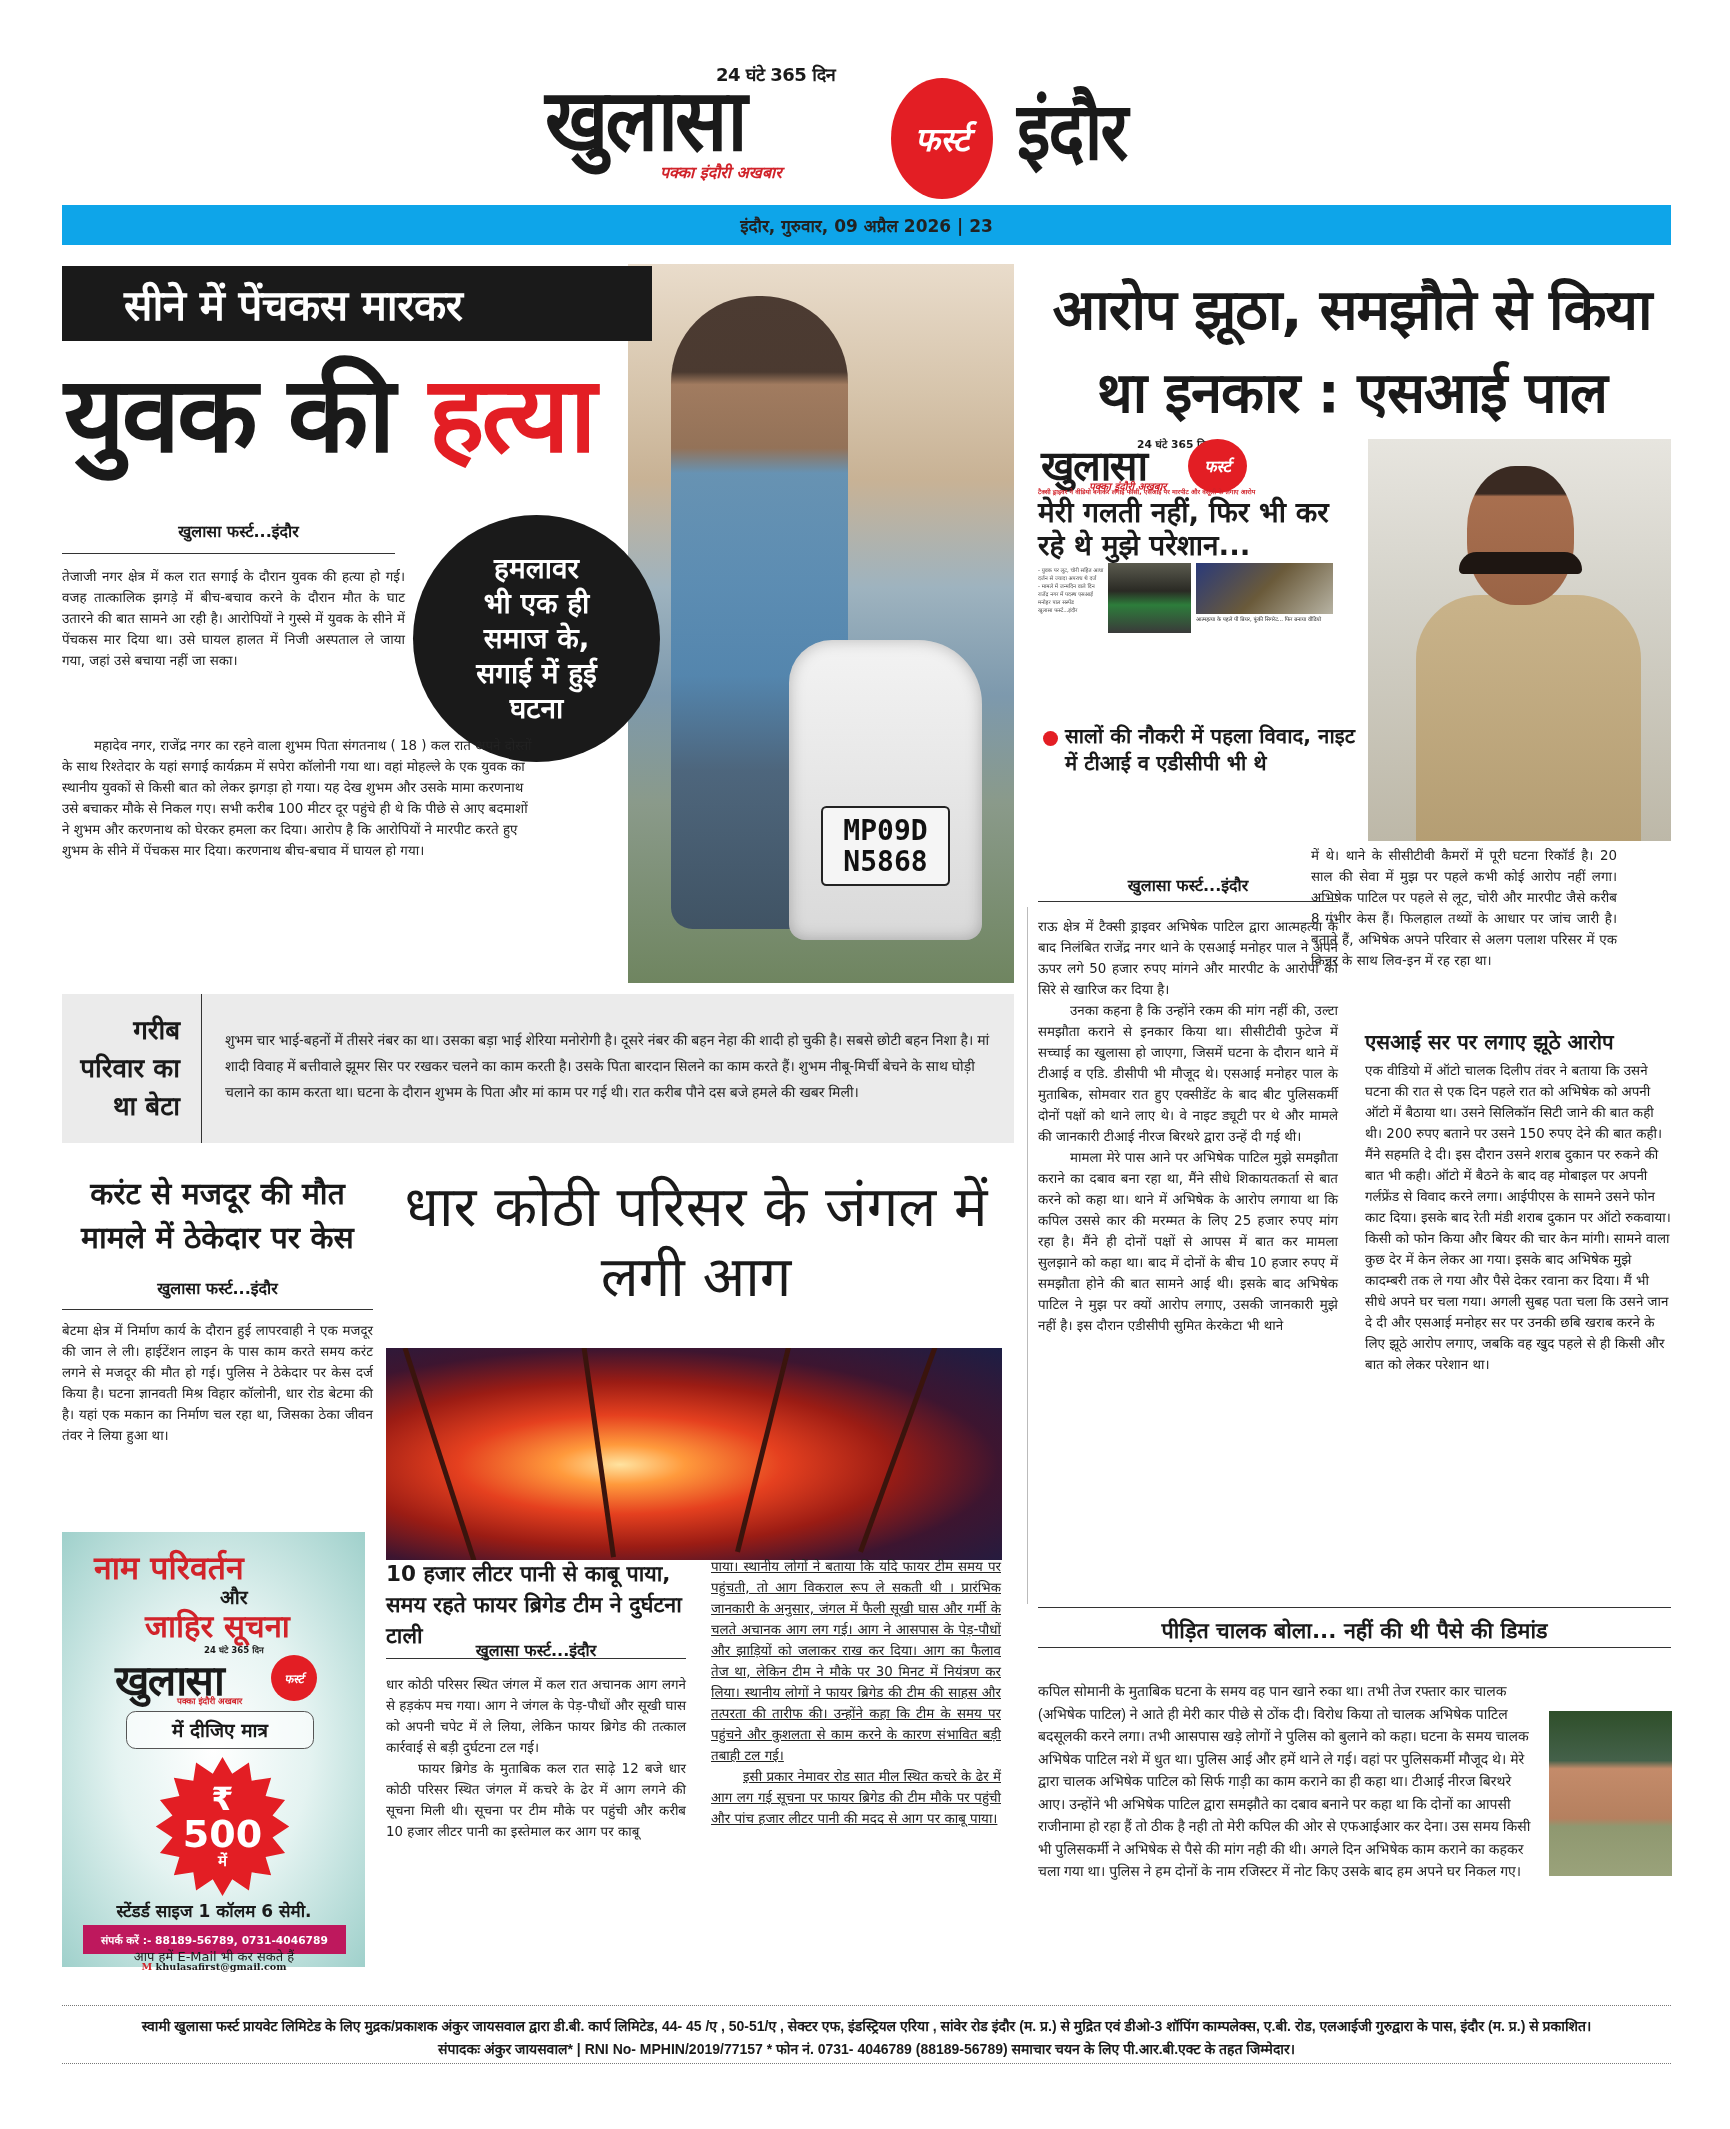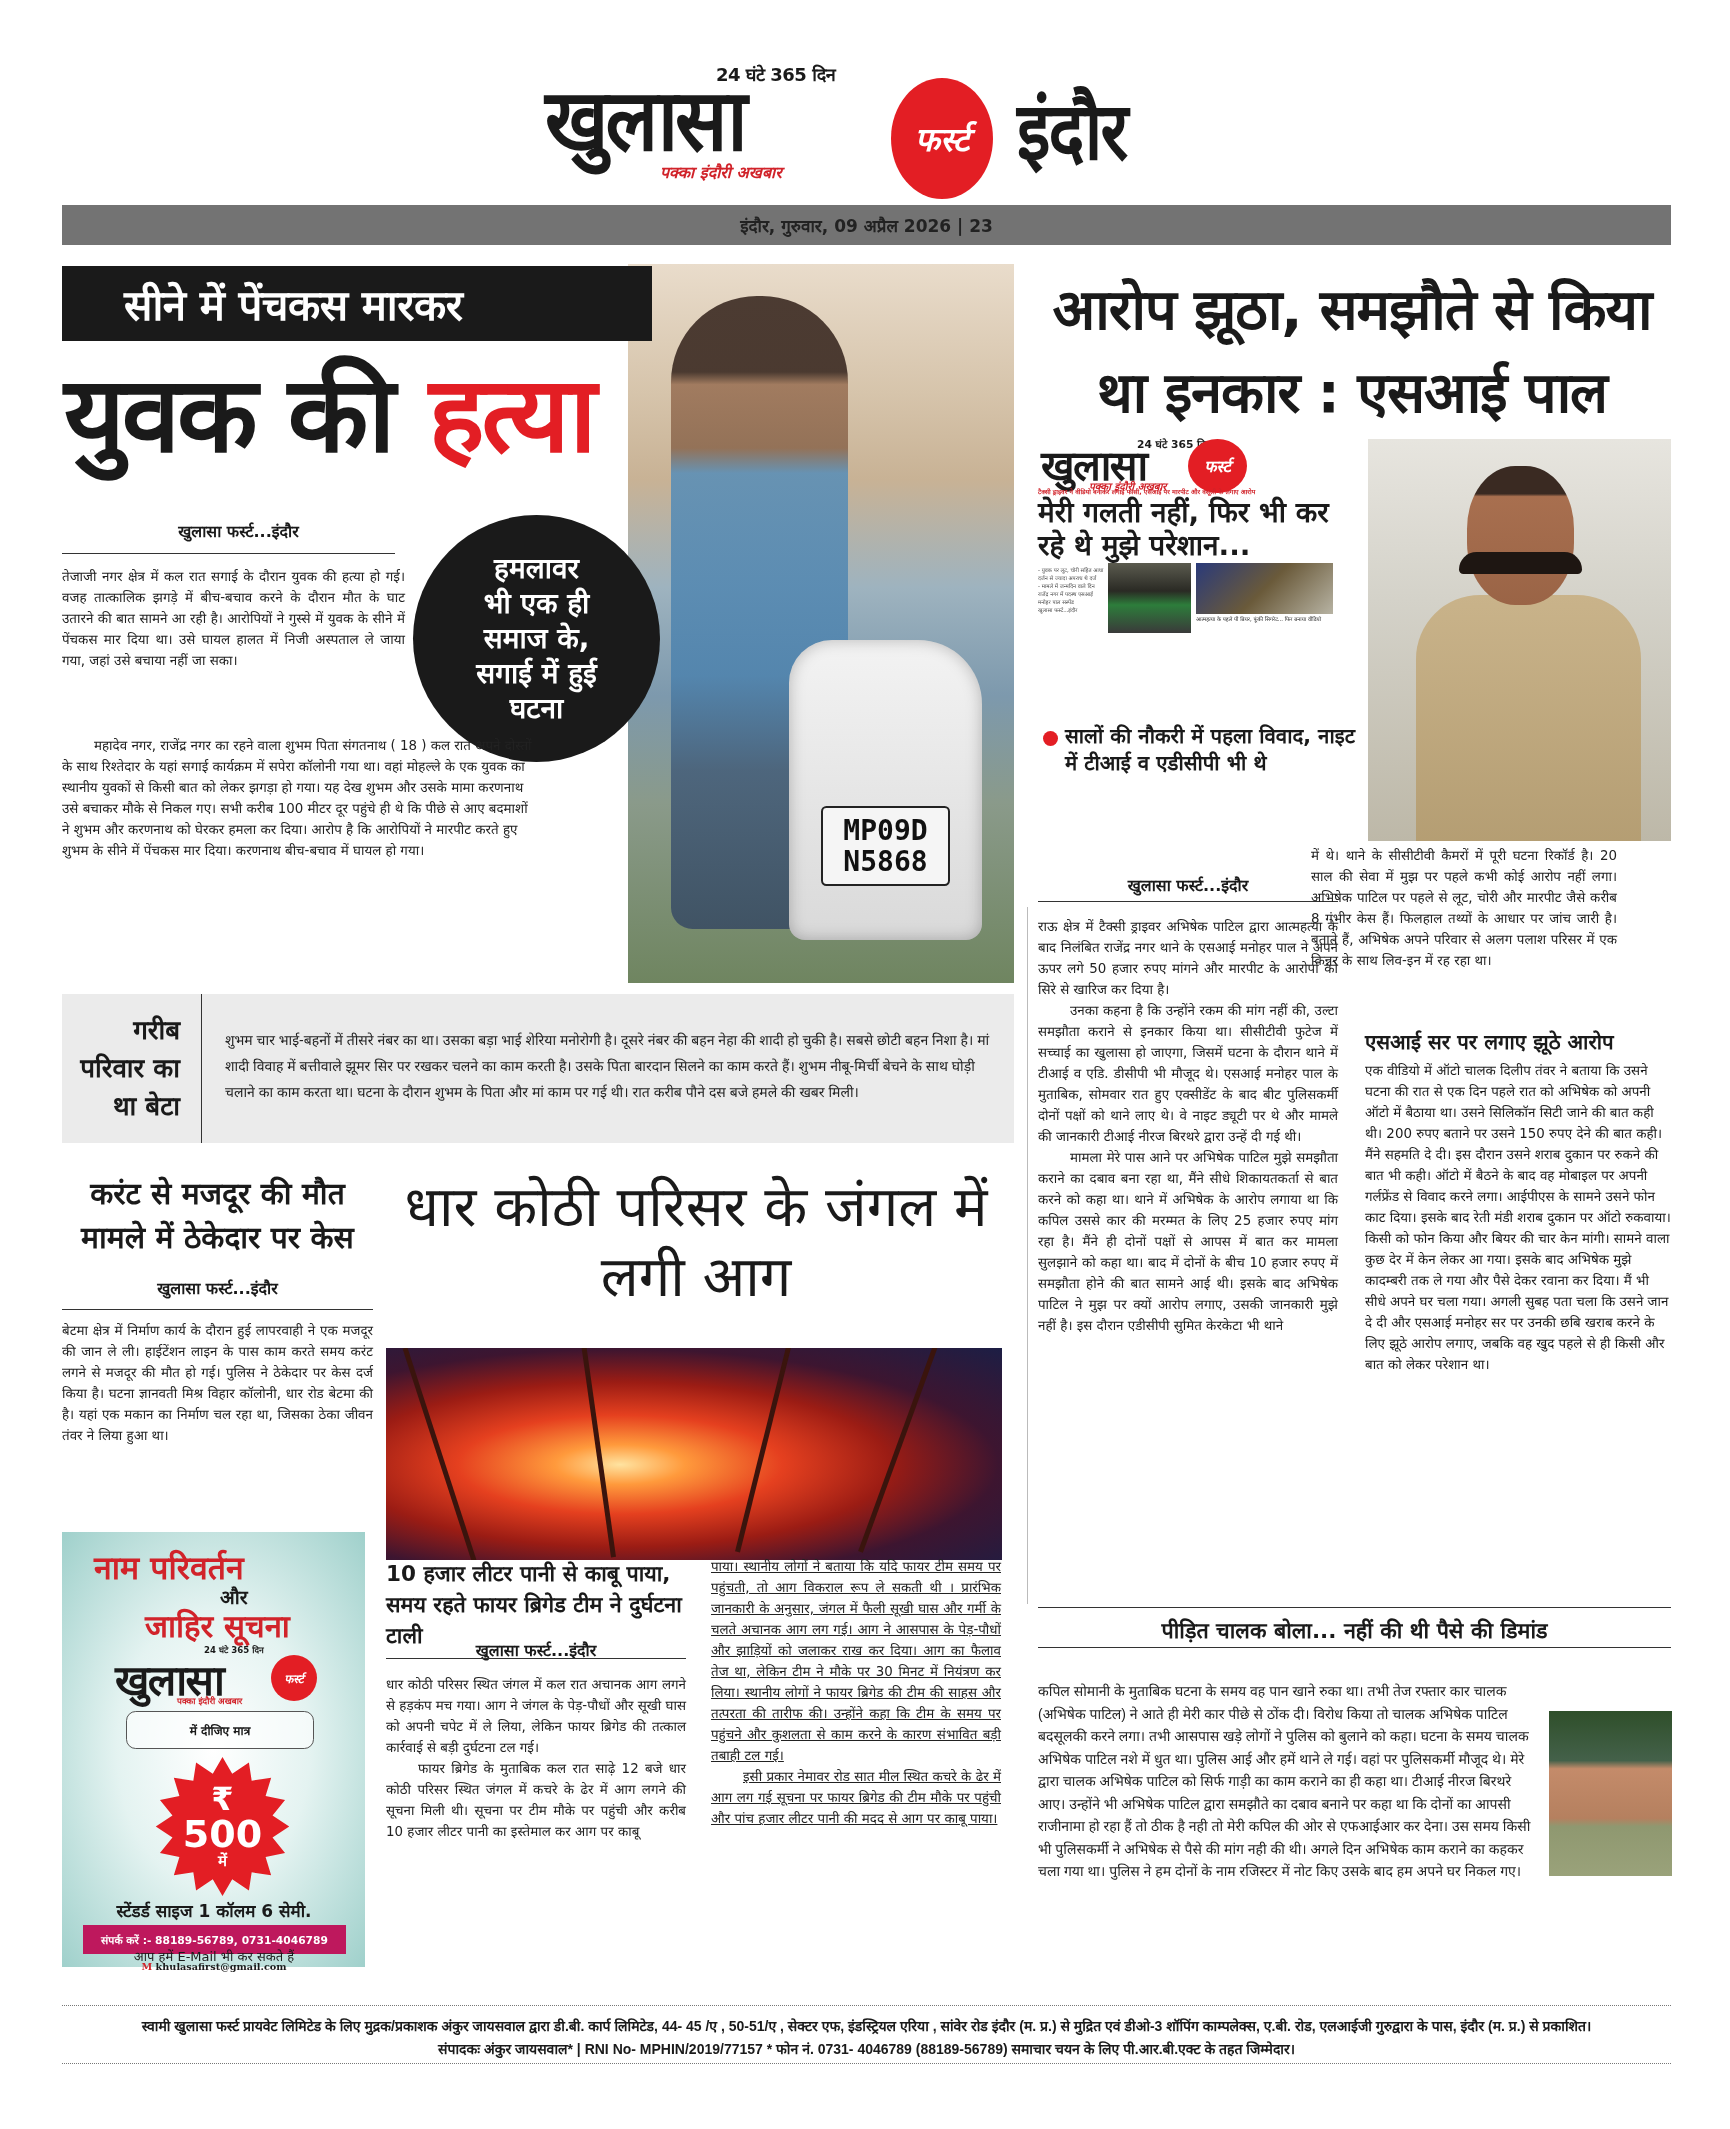--- a/index.html
+++ b/index.html
@@ -13,21 +13,21 @@
   .rule { border-top: 1.1px solid #333; }
   .dotrule { border-top: 1.6px dotted #777; }
 
   
   #mast-tagline { left: 716px; top: 62px; font-size: 18px; font-weight: bold; letter-spacing: -0.5px; }
   #mast-khulasa { left: 545px; top: 75px; font-size: 86px; font-weight: bold; letter-spacing: -3.2px; line-height: 91px; transform: scaleX(0.9); transform-origin: left; }
   #mast-sub { left: 660px; top: 161px; font-size: 16px; font-weight: bold; color: #d1232a; font-style: italic; }
   #mast-circle { left: 891px; top: 78px; width: 113px; width: 102px; height: 121px; border-radius: 50%; background: #e31e24; display: flex; align-items: center; justify-content: center; }
   #mast-circle span { color: #fff; font-size: 33px; font-weight: bold; font-style: italic; }
   #mast-indore { left: 1017px; top: 89px; font-size: 80px; font-weight: bold; line-height: 86px; letter-spacing: -2.1px; transform: scaleX(0.85); transform-origin: left; }
-  #date-bar { left: 62px; top: 205px; width: 1609px; height: 40px; background: #737373; display: flex; align-items: center; justify-content: center; }
+  #date-bar { left: 62px; top: 205px; width: 1609px; height: 40px; background: #0ea5e9; display: flex; align-items: center; justify-content: center; }
   #date-bar span { font-size: 17px; font-weight: bold; color: #222; }
 
   
   #kicker-box { left: 62px; top: 266px; width: 590px; height: 75px; background: #1a1a1a; display: flex; align-items: center; padding-left: 62px; }
   #kicker-box span { color: #fff; font-size: 42px; font-weight: bold; letter-spacing: -0.5px; }
   #lead-headline { left: 64px; top: 354px; font-size: 105px; font-weight: 900; line-height: 123px; letter-spacing: -3.2px; }
   #lead-headline .red { background: #fff; color: #e31e24; padding: 0 3.2px; }
   #lead-photo { left: 628px; top: 264px; width: 386px; height: 719px; overflow: hidden;
     background: linear-gradient(180deg, #e9dccb 0%, #d6c4ab 18%, #c8b295 30%, #9eb3bf 45%, #7d99ad 60%, #8a9a8a 75%, #6f8560 100%); }
   #lead-photo .person { position:absolute; left: 43px; top: 32px; width: 177px; height: 633px; border-radius: 86px 86px 21.5px 21.5px; background: linear-gradient(180deg,#3b2a22 0%,#3b2a22 12%,#9b7357 14%,#8d6a50 24%,#5c8fb6 28%,#4f83ad 60%,#47607a 75%,#3a4d63 100%); opacity: .9; }
@@ -57,21 +57,21 @@
   #ad-box { left: 62px; top: 1532px; width: 303px; height: 435px; background: radial-gradient(ellipse at center, #ffffff 0%, #e4f3f1 45%, #9fd0cb 100%); overflow: hidden; }
   #ad-title1 { left: 94px; top: 1545px; font-size: 32px; font-weight: 900; color: #d1232a; }
   #ad-and { left: 220px; top: 1583px; font-size: 19.3px; font-weight: bold; }
   #ad-title2 { left: 145px; top: 1604px; font-size: 31px; font-weight: 900; color: #d1232a; }
   #ad-logo-tag { left: 204px; top: 1644px; font-size: 8.6px; font-weight: bold; }
   #ad-logo { left: 115px; top: 1650px; font-size: 42px; font-weight: 900; letter-spacing: -1.6px; }
   #ad-logo-sub { left: 177px; top: 1695px; font-size: 8.6px; font-weight: bold; color: #d1232a; }
   #ad-logo-circle { left: 271px; top: 1655px; width: 46px; height: 46px; border-radius: 50%; background: #e31e24; display:flex; align-items:center; justify-content:center; }
   #ad-logo-circle span { color:#fff; font-size: 11.8px; font-weight: bold; font-style: italic; }
   #ad-bubble { left: 126px; top: 1711px; width: 188px; height: 38px; border: 1.6px solid #555; border-radius: 9.7px; background: rgba(255,255,255,.6); display:flex; align-items:center; justify-content:center; }
-  #ad-bubble span { font-size: 12px; font-weight: bold; }
+  #ad-bubble span { font-size: 19px; font-weight: bold; }
   #ad-burst { left: 153px; top: 1757px; width: 139px; height: 139px; background: #e31e24;
     clip-path: polygon(50% 0%,57% 12%,69% 4%,71% 17%,85% 15%,81% 28%,95% 31%,86% 42%,98% 50%,86% 58%,95% 69%,81% 72%,85% 85%,71% 83%,69% 96%,57% 88%,50% 100%,43% 88%,31% 96%,29% 83%,15% 85%,19% 72%,5% 69%,14% 58%,2% 50%,14% 42%,5% 31%,19% 28%,15% 15%,29% 17%,31% 4%,43% 12%);
     display:flex; flex-direction:column; align-items:center; justify-content:center; }
   #ad-burst .cur { color:#fff; font-size: 32px; font-weight: bold; line-height: 32px; }
   #ad-burst .amt { color:#fff; font-size: 38px; font-weight: bold; line-height: 38px; }
   #ad-burst .mein { color:#fff; font-size: 15px; font-weight: bold; line-height: 17px; }
   #ad-size { left: 64px; top: 1899px; width: 300px; text-align: center; font-size: 17px; font-weight: bold; }
   #ad-contact { left: 83px; top: 1925px; width: 263px; height: 29px; background: #be185d; display:flex; align-items:center; justify-content:center; }
   #ad-contact span { color: #fff; font-size: 10.7px; font-weight: bold; }
   #ad-email-line { left: 64px; top: 1947px; width: 300px; text-align: center; font-size: 13px; }

